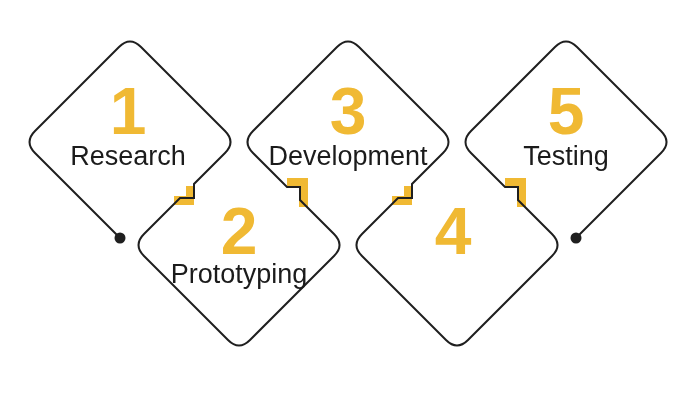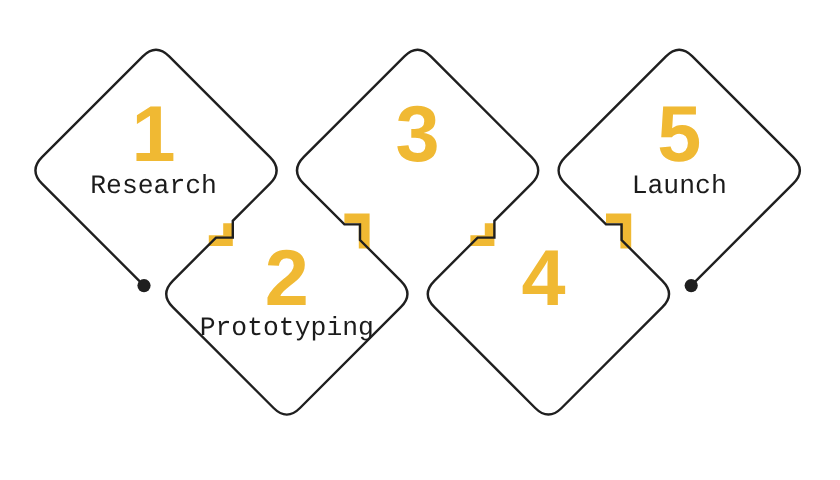--- a/index.html
+++ b/index.html
@@ -35,26 +35,25 @@
     transform:translate(-50%,-50%);
     font-size:66px;
     font-weight:700;
     line-height:1;
     color:var(--accent);
     white-space:nowrap;
   }
   .step-label{
     position:absolute;
     transform:translate(-50%,-50%);
-    font-size:22px;
+    font-size:27px;
     font-weight:400;
     line-height:1;
     color:var(--label);
     white-space:nowrap;
-    font-family:Liberation Mono, monospace;
   }
 </style>
 </head>
 <body>
 
 <div class="stage">
 
   <svg width="700" height="400" viewBox="0 0 700 400">
 
     <polygon class="bracket" points="174,196 186,196 186,186 194,186 194,205 174,205"></polygon>
@@ -89,19 +88,20 @@
     <circle class="dot" cx="576" cy="238" r="5.5"></circle>
   </svg>
 
   <div class="step-num" style="left:128px; top:111px;">1</div>
   <div class="step-label" style="left:128px; top:156px;">Research</div>
 
   <div class="step-num" style="left:239px; top:231px;">2</div>
   <div class="step-label" style="left:239px; top:274px;text-align:center;">Prototyping</div>
 
   <div class="step-num" style="left:348px; top:111px;">3</div>
+  <div class="step-label" style="left:348px; top:156px;">Development</div>
 
   <div class="step-num" style="left:453px; top:231px;">4</div>
 
   <div class="step-num" style="left:566px; top:111px;">5</div>
-  <div class="step-label" style="left:566px; top:156px;">Launch</div>
+  <div class="step-label" style="left:566px; top:156px;">Testing</div>
 
 </div>
 
 </body></html>

